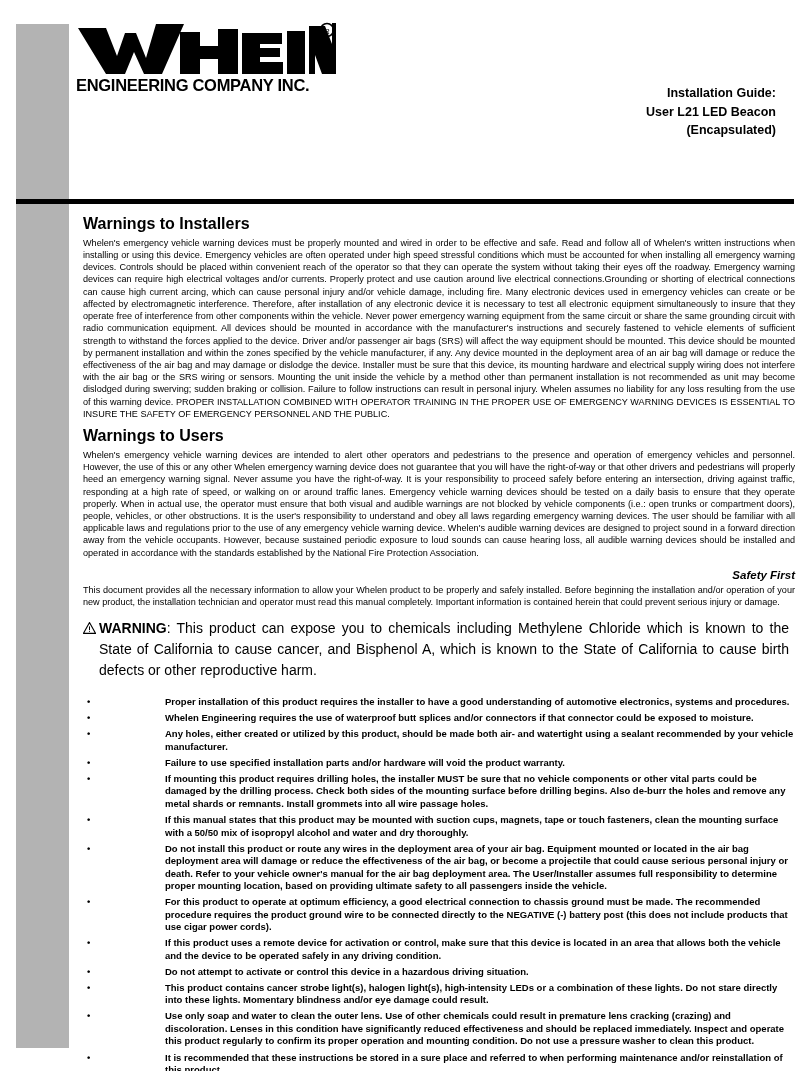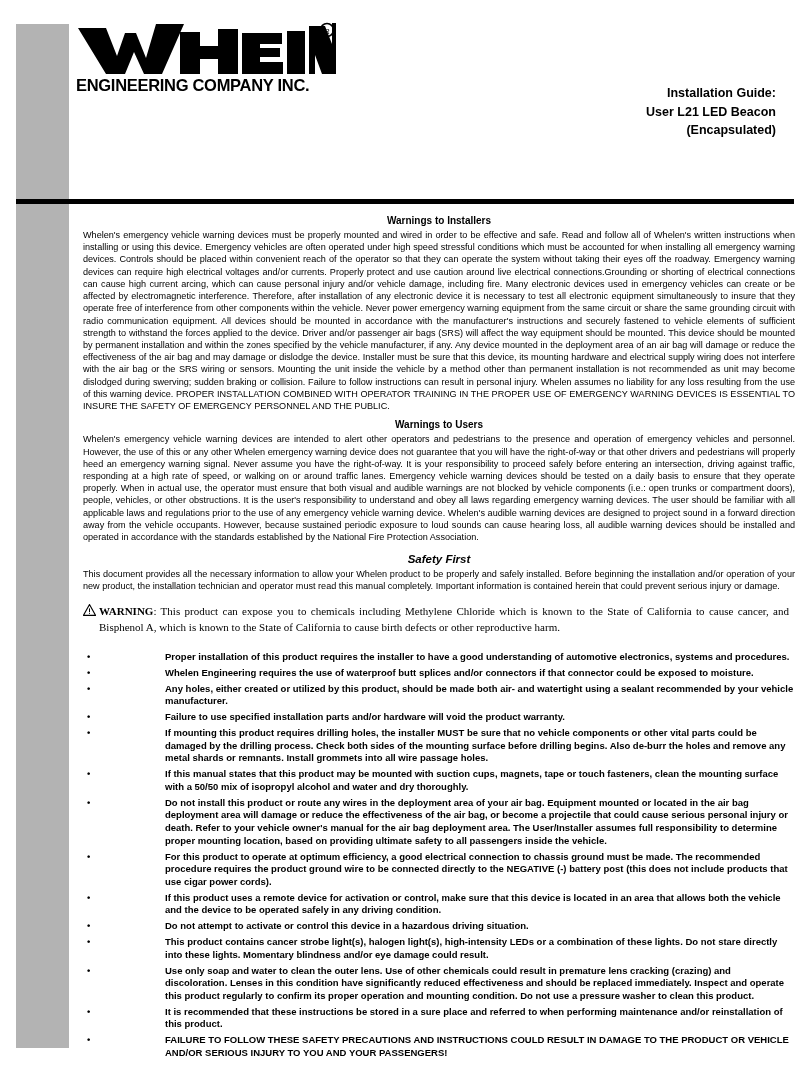--- a/index.html
+++ b/index.html
@@ -96,53 +96,52 @@
 
   
   #content {
     position: absolute;
     left: 83px;
     top: 214px;
     width: 712px;
     z-index: 2;
   }
   h2.sec-title {
-    font-size: 10px;
-    font-weight: bold;
-    text-align: center;
+    font-size: 16px;
+    font-weight: bold;
+    text-align: left;
     margin: 0 0 2px 0;
     padding: 0;
     line-height: 1.3;
   }
   h3.sec-title-left {
     font-size: 11.5px;
     font-weight: bold;
     font-style: italic;
-    text-align: center;
+    text-align: right;
     margin: 9px 0 1px 0;
     padding: 0;
     line-height: 1.3;
   }
   p.body {
     font-size: 9.1px;
     line-height: 1.345;
     text-align: justify;
     margin: 0 0 0 0;
     padding: 0;
     hyphens: none;
   }
 
   #warning-para {
-    font-size: 11px;
+    font-size: 14px;
     line-height: 1.5;
     text-align: justify;
     margin: 10px 6px 0 0;
     position: relative;
     padding-left: 16px;
-    font-family: Liberation Serif, serif;
   }
   #warning-tri {
     position: absolute;
     left: 0;
     top: 1px;
     width: 13px;
     height: 12px;
   }
   .warn-label { font-weight: bold; }
 

